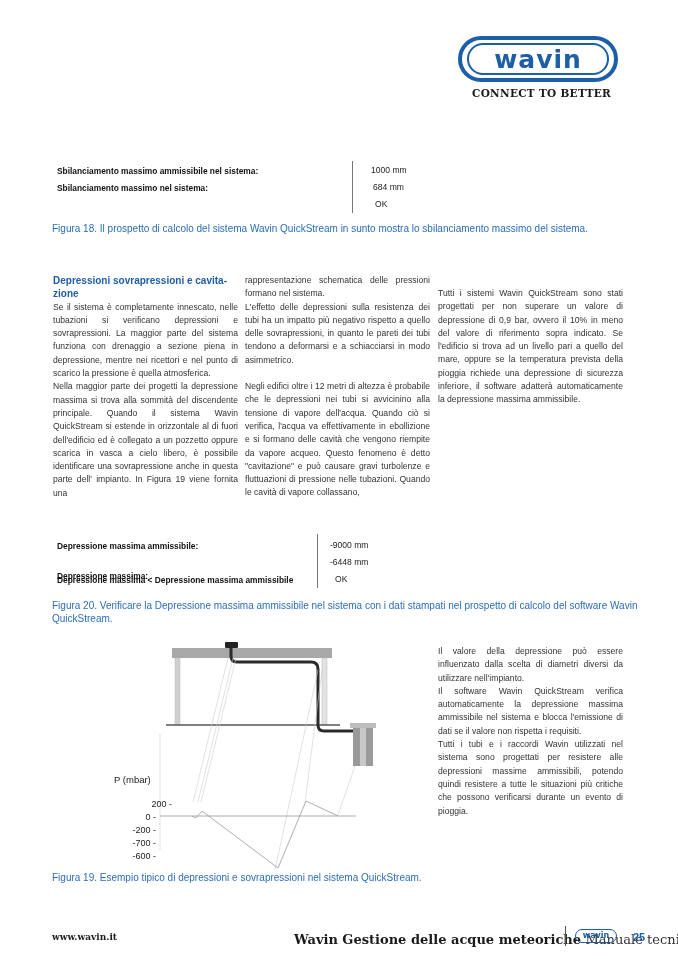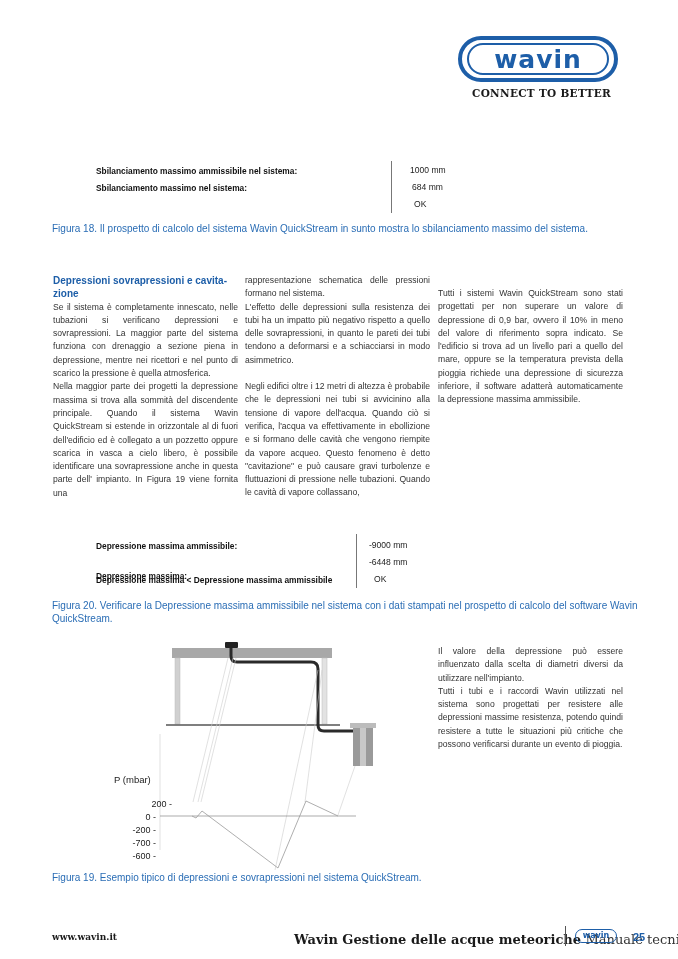--- a/index.html
+++ b/index.html
@@ -8,21 +8,21 @@
   .abs { position: absolute; }
 
   
   .logo { left: 458px; top: 36px; width: 160px; height: 46px; border: 4px solid #1d5ea8; border-radius: 24px;
           display: flex; align-items: center; justify-content: center; }
   .logo-inner { width: 142px; height: 32px; border: 2px solid #1d5ea8; border-radius: 18px; display:flex; align-items:center; justify-content:center; }
   .logo-text { font-family: "DejaVu Sans", sans-serif; font-weight: bold; font-size: 25px; color: #1d5ea8; letter-spacing: 1px; line-height: 1; }
   .tagline { left: 472px; top: 87px; font-family: "DejaVu Serif", serif; font-weight: bold; font-size: 10.5px; color: #1a1a1a; letter-spacing: 0.3px; }
 
   
-  .kv { font-family: "Liberation Sans", sans-serif; font-size: 9.5px; margin-left: 39px; }
+  .kv { font-family: "Liberation Sans", sans-serif; font-size: 9.5px; }
   .kv .row { position: absolute; left: 0; height: 16px; line-height: 16px; white-space: nowrap; }
   .kv .lbl { font-weight: bold; color: #111; transform: scaleX(0.88); transform-origin: left; display:inline-block; }
   .kv .val { position: absolute; color: #222; font-size: 9.5px; transform: scaleX(0.9); transform-origin: left; }
   .vline { position: absolute; width: 1px; background: #777; }
 
   .caption { color: #2a6db5; font-size: 10px; line-height: 12.5px; }
 
   
   .col { position: absolute; width: 185px; font-size: 8.6px; line-height: 13.3px; color: #333; text-align: justify; }
   .col p { margin: 0; }
@@ -138,21 +138,22 @@
   <div class="abs tick" style="left:32px; top:169px;"><span>200</span> -</div>
   <div class="abs tick" style="left:16px; top:182px;"><span>0</span> -</div>
   <div class="abs tick" style="left:16px; top:195px;"><span>-200</span> -</div>
   <div class="abs tick" style="left:16px; top:208px;"><span>-700</span> -</div>
   <div class="abs tick" style="left:16px; top:221px;"><span>-600</span> -</div>
 </div>
 <div class="abs caption" style="left:52px; top:872px; width:400px;">Figura 19. Esempio tipico di depressioni e sovrapressioni nel sistema QuickStream.</div>
 
 <div class="col" style="left:438px; top:645px;">
   <p>Il valore della depressione può essere influenzato dalla scelta di diametri diversi da utilizzare nell'impianto.</p>
-  <p>Tutti i tubi e i raccordi Wavin utilizzati nel sistema sono progettati per resistere alle depressioni massime resistenza, potendo quindi resistere a tutte le situazioni più critiche che possono verificarsi durante un evento di pioggia.</p>
+  <p>Il software Wavin QuickStream verifica automaticamente la depressione massima ammissibile nel sistema e blocca l'emissione di dati se il valore non rispetta i requisiti.</p>
+  <p>Tutti i tubi e i raccordi Wavin utilizzati nel sistema sono progettati per resistere alle depressioni massime ammissibili, potendo quindi resistere a tutte le situazioni più critiche che possono verificarsi durante un evento di pioggia.</p>
 </div>
 
 <a class="abs footer-url">www.wavin.it</a>
 <div class="abs footer-title">
   <span>Wavin Gestione delle acque meteoriche</span>
   <span class="footer-sub">Manuale tecnico</span>
 </div>
 <div class="abs footer-sep"></div>
 <div class="abs footer-logo">wavin</div>
 <div class="abs page-num">25</div>

